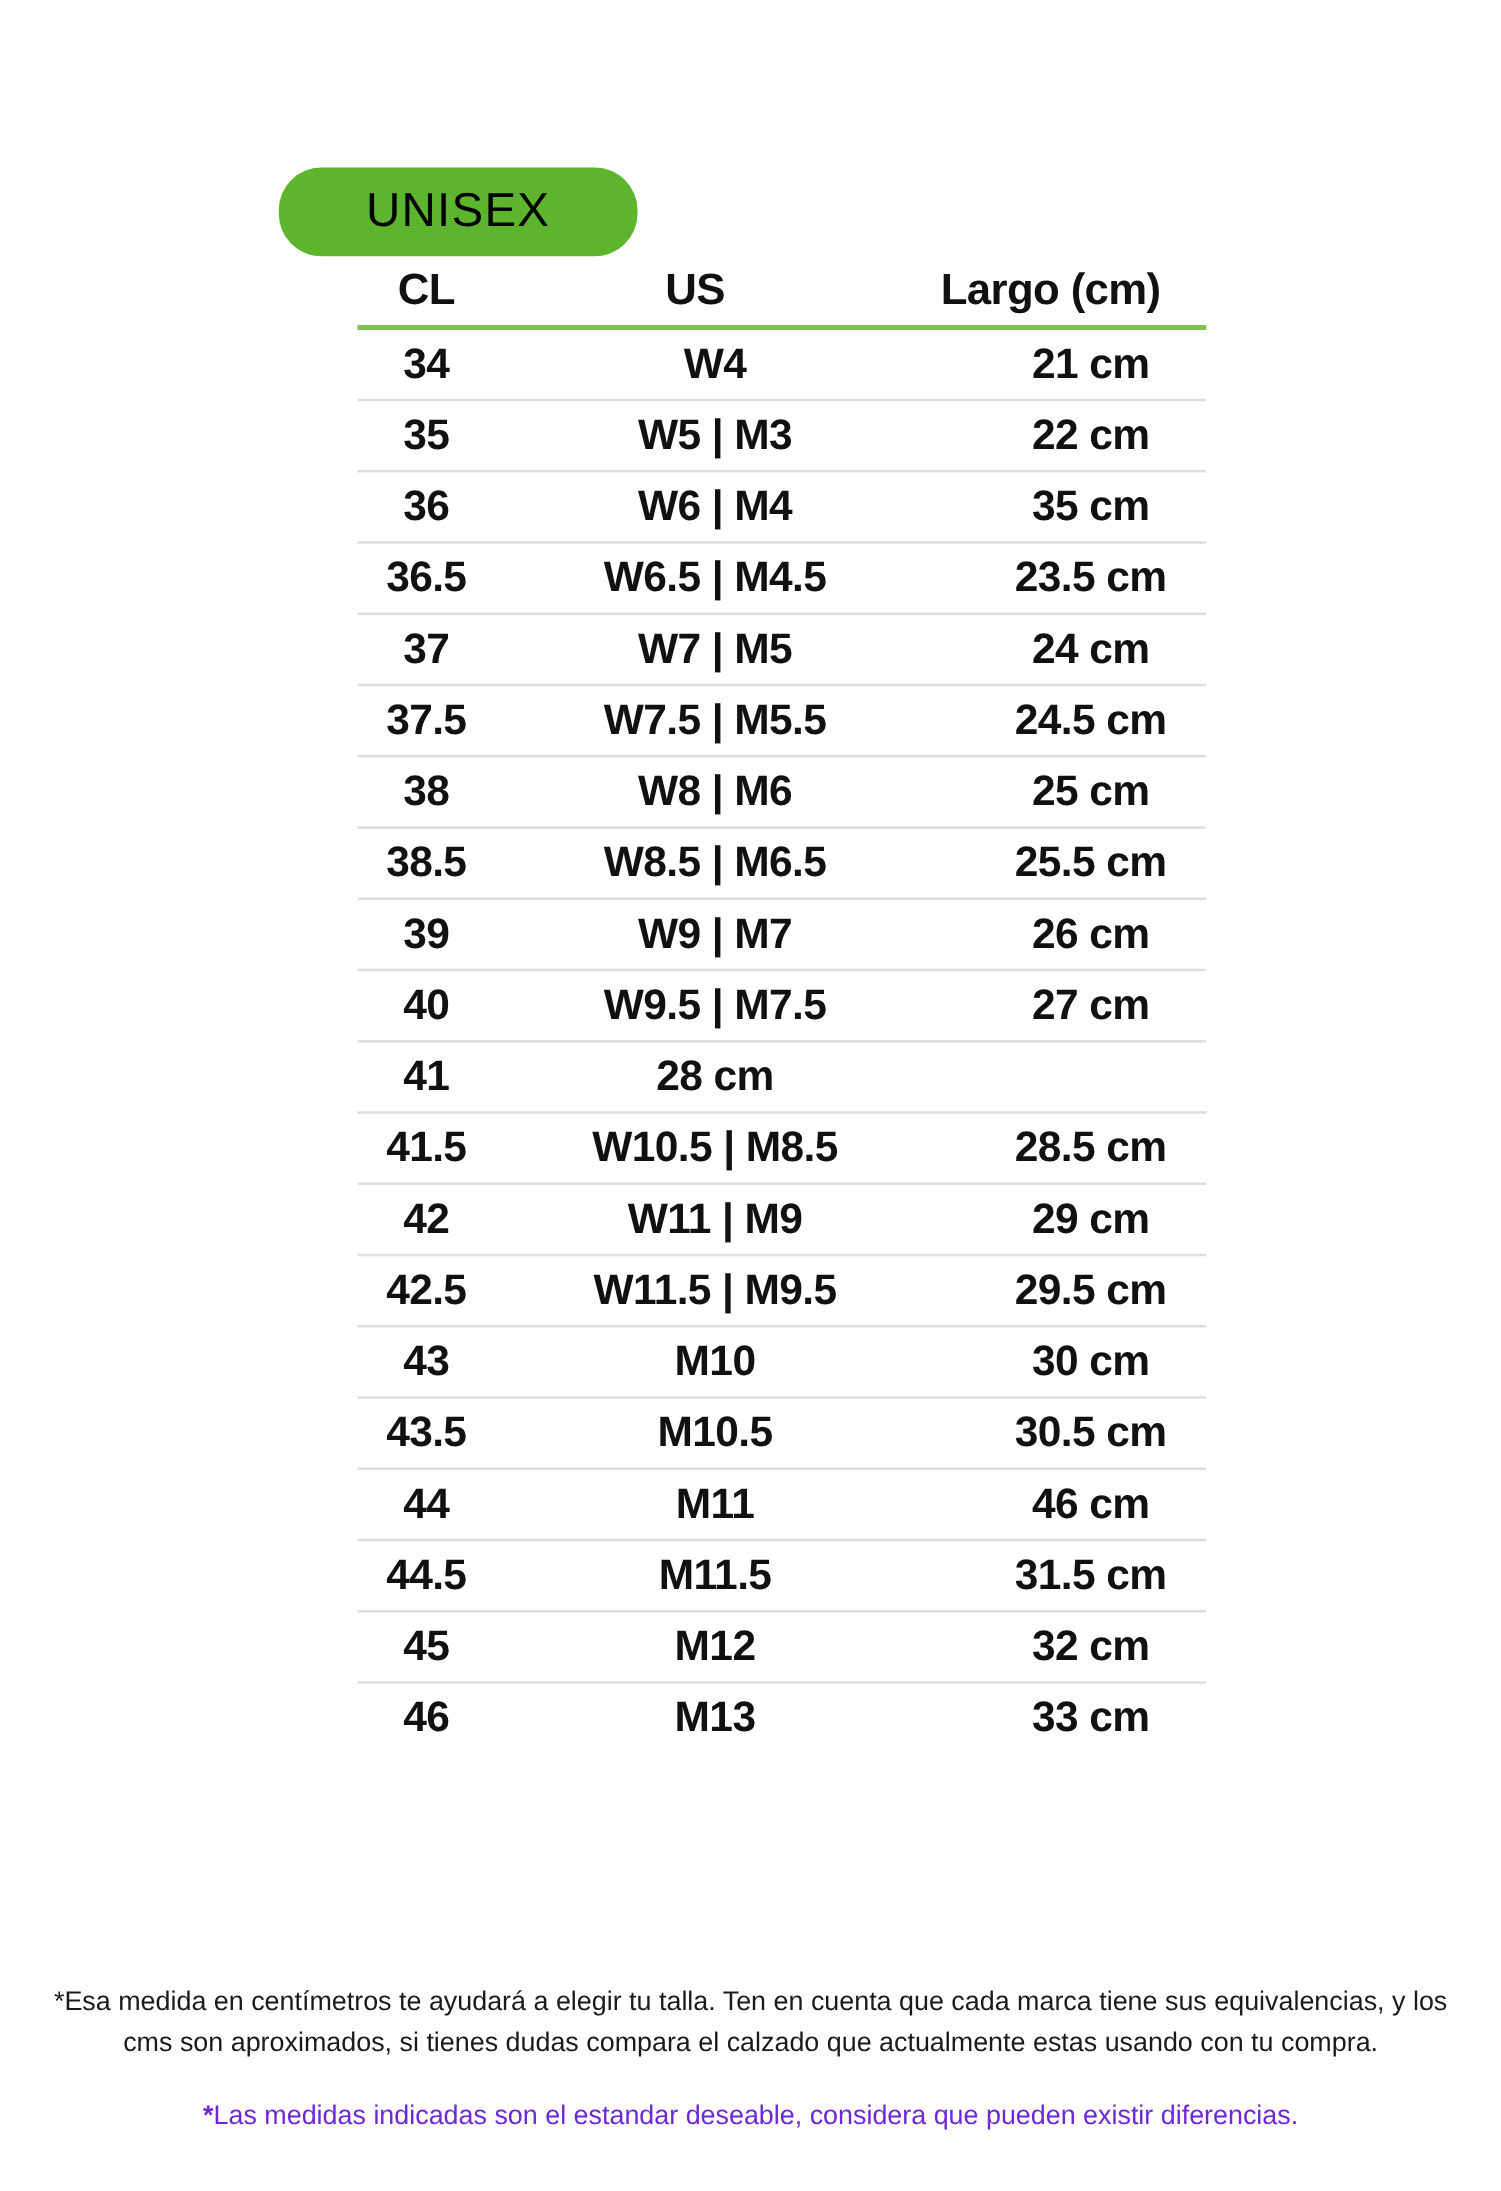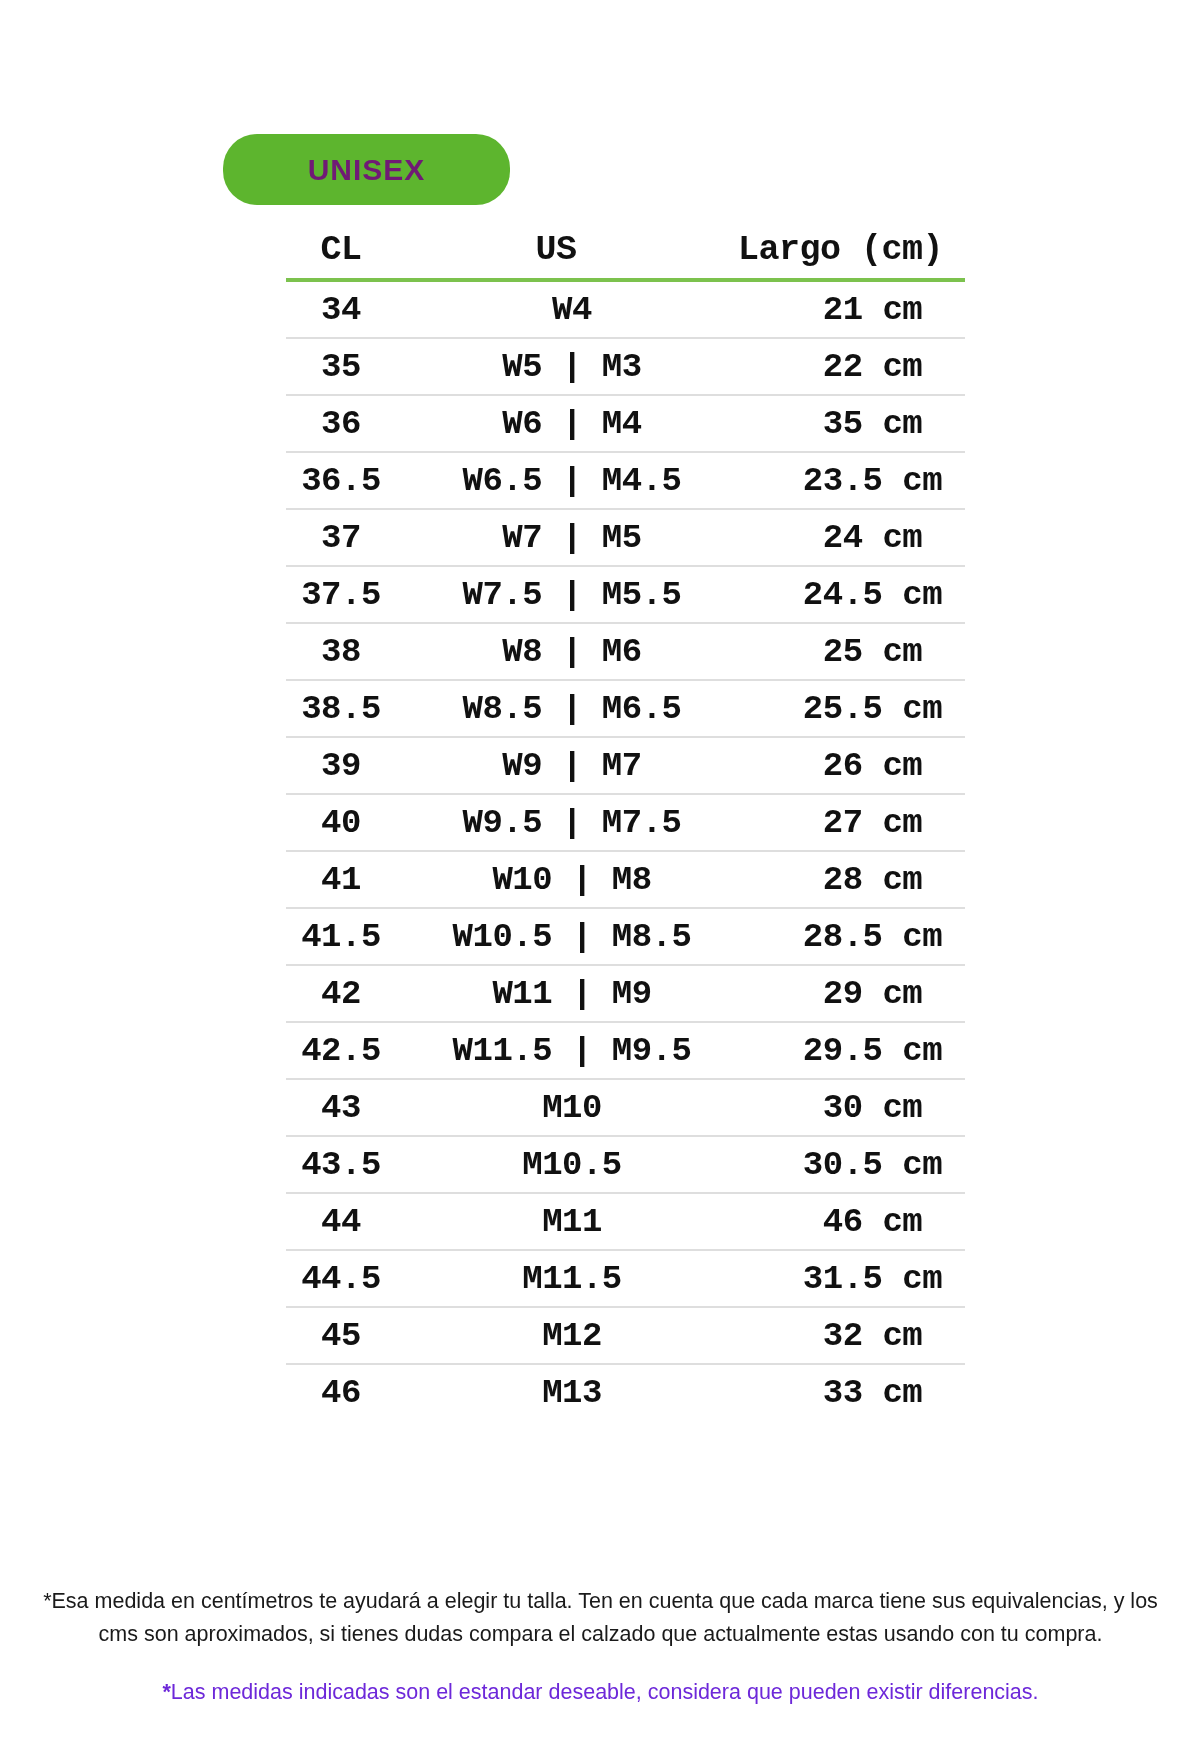--- a/index.html
+++ b/index.html
@@ -23,33 +23,32 @@
     top: 134px;
     width: 287px;
     height: 71px;
     border-radius: 34px;
     background: #5db52e;
     display: flex;
     align-items: center;
     justify-content: center;
   }
   .badge-label {
-    color: #701a75;
-    font-size: 30px;
-    font-weight: bold;
+    color: #000000;
+    font-size: 38px;
+    font-weight: normal;
     letter-spacing: 1px;
   }
 
   
   .size-table {
     position: absolute;
     left: 286px;
-    top: 230px;
+    top: 212px;
     width: 679px;
-    font-family: Liberation Mono, monospace;
   }
   .header-row {
     display: grid;
     grid-template-columns: 110px 320px 249px;
     align-items: end;
     padding-bottom: 8px;
     border-bottom: 4px solid #7cc24e;
   }
   .header-cell {
     text-align: center;
@@ -169,21 +168,20 @@
   </div>
 
   <div class="row">
     <div class="cell">40</div>
     <div class="cell">W9.5 | M7.5</div>
     <div class="cell">27 cm</div>
   </div>
 
   <div class="row">
     <div class="cell">41</div>
-    <div class="cell">W10 | M8</div>
     <div class="cell">28 cm</div>
   </div>
 
   <div class="row">
     <div class="cell">41.5</div>
     <div class="cell">W10.5 | M8.5</div>
     <div class="cell">28.5 cm</div>
   </div>
 
   <div class="row">

